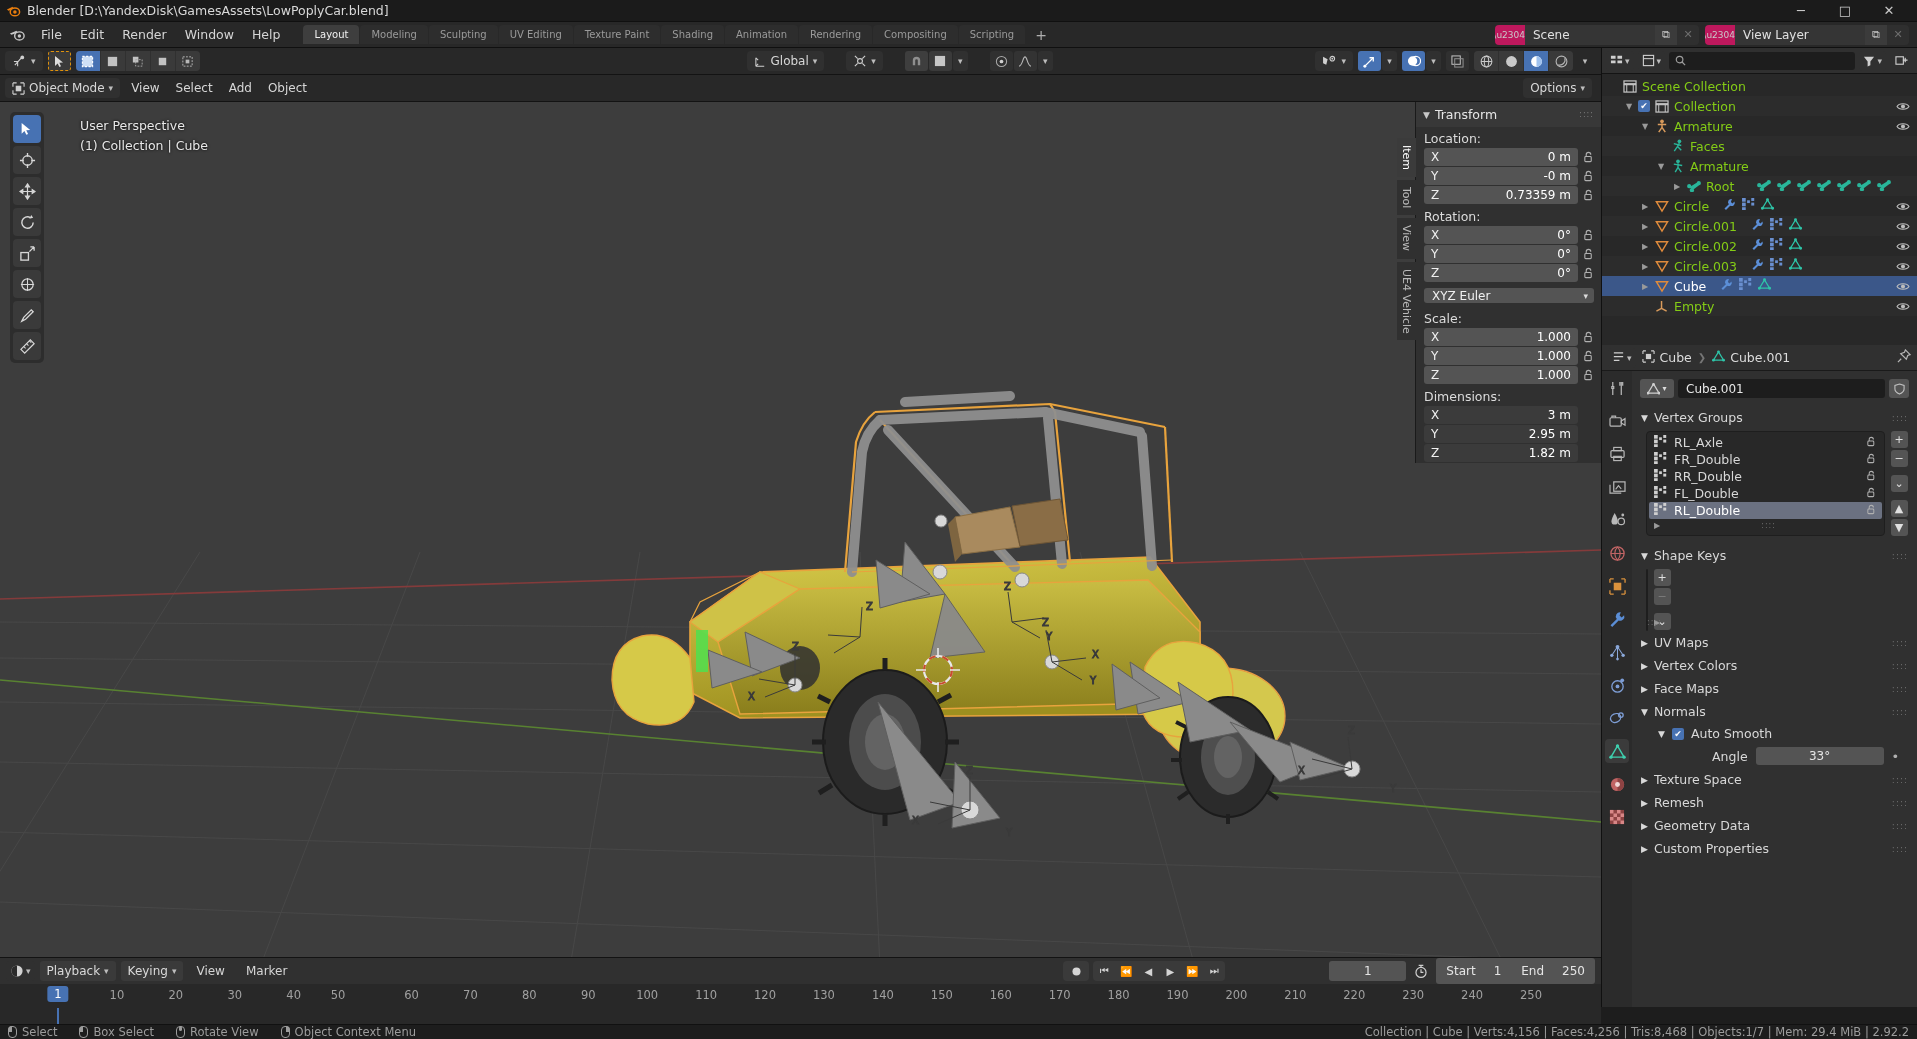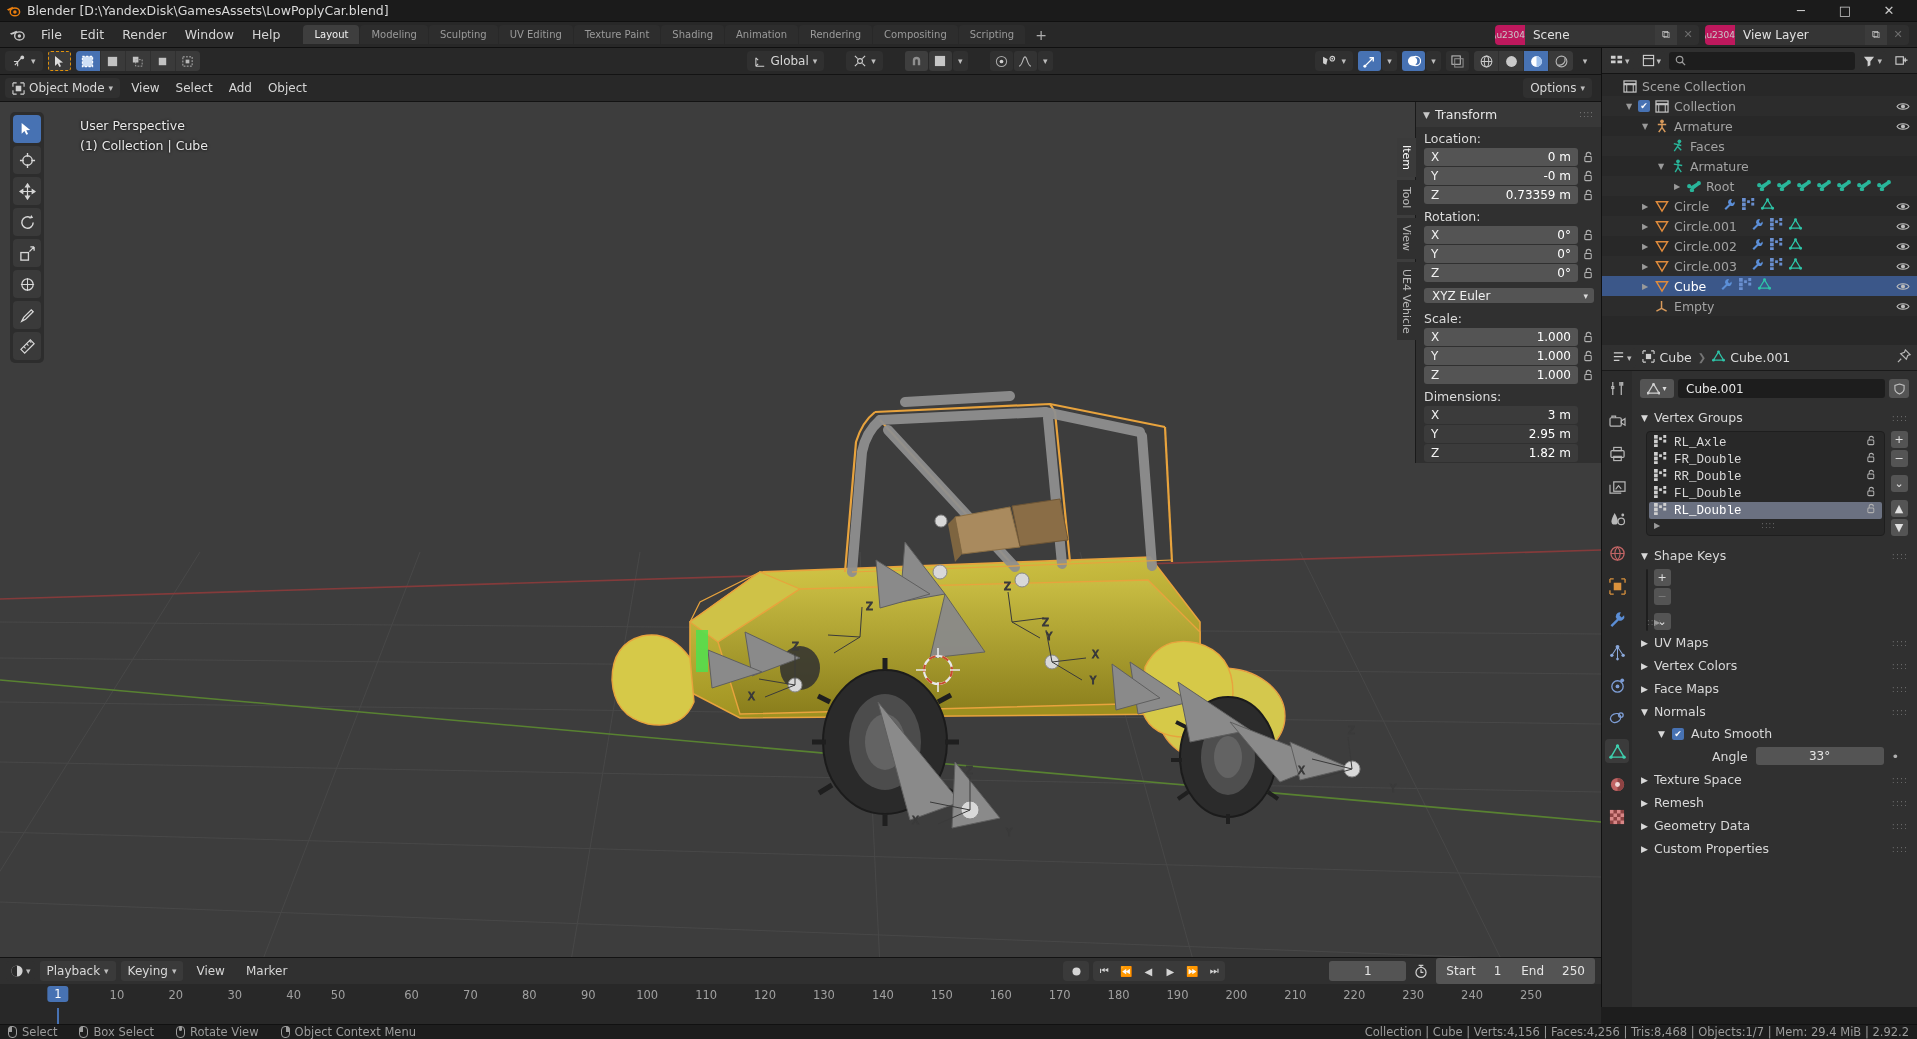--- a/index.html
+++ b/index.html
@@ -124,21 +124,21 @@
   .right-col { width:316px; display:flex; flex-direction:column; border-left:1px solid #101010;}
   .outliner { height:297px; background:#282828; display:flex; flex-direction:column; }
   .out-header { height:26px; background:#303030; display:flex; align-items:center; gap:4px;
                 padding:0 4px; border-bottom:1px solid #141414;}
   .out-search { flex:1; height:18px; background:#1d1d1d; border-radius:3px; display:flex;
                 align-items:center; padding:0 6px; gap:4px; }
   .out-body { flex:1; overflow:hidden; padding-top:2px; font-size:12.5px; }
   .out-row { height:20px; display:flex; align-items:center; gap:4px; padding-right:6px; position:relative;}
   .out-row.alt { background:#2c2c2c; }
   .out-row.selected { background:#3b5789; }
-  .out-row .lbl { color:#a3a3a3; white-space:nowrap; }
+  .out-row .lbl { color:#84cc16; white-space:nowrap; }
   .out-row.selected .lbl { color:#ffffff; }
   .eye { margin-left:auto; width:16px; display:flex; align-items:center; justify-content:center; }
   .tri { width:10px; text-align:center; font-size:8px; color:#9a9a9a; }
 
   .properties { flex:1; background:#303030; display:flex; flex-direction:column; }
   .prop-header { height:26px; background:#303030; display:flex; align-items:center; gap:6px;
                  padding:0 6px; border-bottom:1px solid #1a1a1a; font-size:12.5px; }
   .prop-body { flex:1; display:flex; overflow:hidden;}
   .prop-tabs { width:30px; background:#2b2b2b; padding-top:5px; display:flex;
                flex-direction:column; align-items:center; gap:9px;}
@@ -147,21 +147,21 @@
   .prop-main { flex:1; background:#303030; padding:4px 0 0 0; overflow:hidden; }
   .prop-idrow { display:flex; align-items:center; gap:4px; margin:4px 8px 8px 8px; }
   .id-field { flex:1; height:19px; background:#1d1d1d; border-radius:3px; display:flex;
               align-items:center; padding:0 8px; font-size:12px; color:#e8e8e8;}
   .id-pre { width:34px; height:19px; background:#545454; border-radius:3px; display:flex;
             align-items:center; justify-content:center; gap:2px;}
   .acc-hdr { display:flex; align-items:center; gap:6px; padding:4px 9px; font-size:12.5px; color:#d8d8d8;}
   .acc-hdr .dots { margin-left:auto; color:#6c6c6c; font-size:9px; letter-spacing:1px;}
   .vg-list { margin:2px 8px 0 14px; display:flex; }
   .vg-box { flex:1; background:#282828; border:1px solid #1e1e1e; border-radius:4px; padding:2px;}
-  .vg-row { height:17px; display:flex; align-items:center; gap:7px; padding:0 5px; font-size:12.5px; color:#d8d8d8;font-family:Liberation Mono, monospace;}
+  .vg-row { height:17px; display:flex; align-items:center; gap:7px; padding:0 5px; font-size:12.5px; color:#d8d8d8;}
   .vg-row.sel { background:#6b7181; border-radius:2px; color:#fff;}
   .vg-row .lk { margin-left:auto; }
   .vg-side { width:20px; display:flex; flex-direction:column; align-items:center; gap:2px; margin-left:4px;}
   .vg-btn { width:17px; height:17px; background:#545454; border-radius:3px; display:flex;
             align-items:center; justify-content:center; font-size:11px; color:#e0e0e0;}
   .sk-box { margin:2px 8px 0 14px; }
   .sk-inner { height:62px; background:#282828; border:1px solid #1e1e1e; border-radius:4px; position:relative;}
   .angle-row { display:flex; align-items:center; gap:8px; padding:3px 9px 3px 0; margin-left:80px;}
   .angle-field { width:128px; height:18px; background:#545454; border-radius:3px; display:flex;
                  align-items:center; justify-content:center; font-size:12px;}

